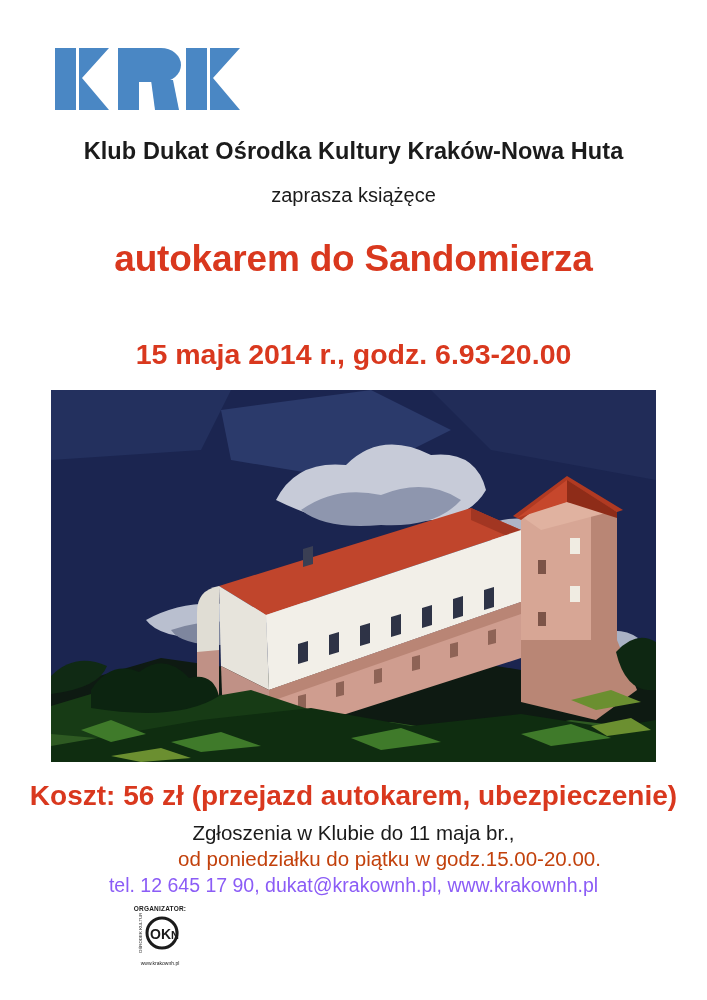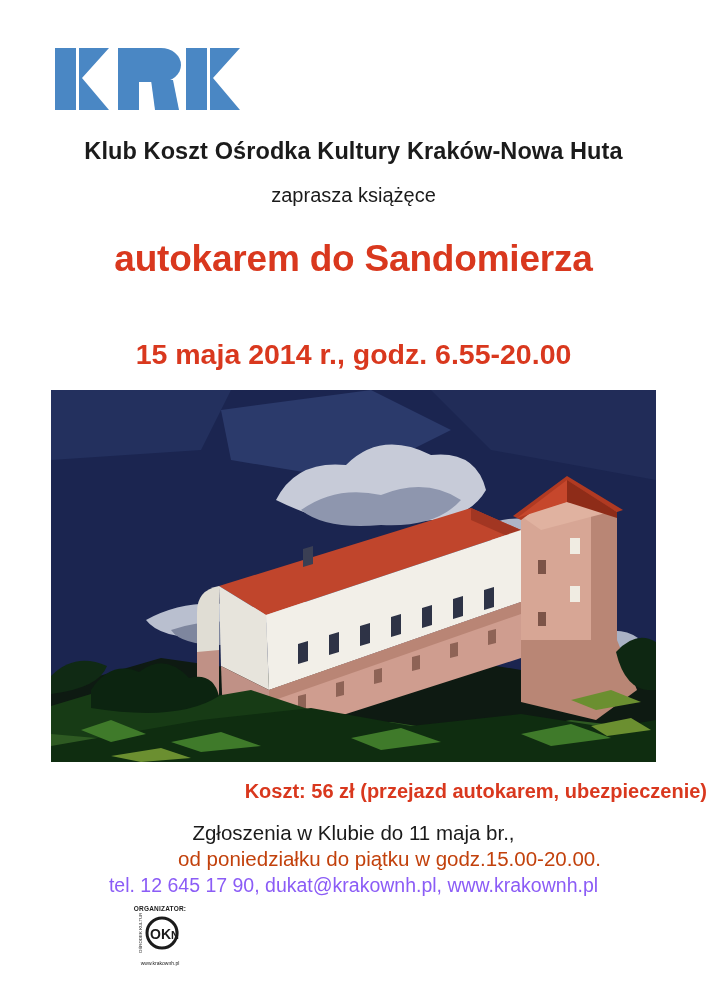--- a/index.html
+++ b/index.html
@@ -101,22 +101,22 @@
     background: #1d2452;
   }
   .picture svg { display: block; }
 
   
   .cost-line {
     position: absolute;
     top: 780px;
     left: 0;
     width: 707px;
-    text-align: right;
-    font-size: 20px;
+    text-align: center;
+    font-size: 28px;
     font-weight: bold;
     color: #d9381e;
   }
   .info-1 {
     position: absolute;
     top: 821px;
     left: 0;
     width: 707px;
     text-align: center;
     font-size: 20.5px;
@@ -194,24 +194,24 @@
 
       <rect x="63" y="0" width="21" height="62" fill="#4a87c4"></rect>
       <path d="M84 0 h22 a20 17 0 0 1 0 34 h-22 z" fill="#4a87c4"></path>
       <polygon points="96,32 118,32 124,62 100,62" fill="#4a87c4"></polygon>
 
       <rect x="131" y="0" width="21" height="62" fill="#4a87c4"></rect>
       <polygon points="155,0 185,0 158,30 185,62 155,62 155,40 155,22" fill="#4a87c4"></polygon>
     </svg>
   </div>
 
-  <div class="org-line">Klub Koszt Ośrodka Kultury Kraków-Nowa Huta</div>
+  <div class="org-line">Klub Dukat Ośrodka Kultury Kraków-Nowa Huta</div>
   <div class="invite-line">zaprasza książęce</div>
   <div class="title-main">autokarem do Sandomierza</div>
-  <div class="date-line">15 maja 2014 r., godz. 6.55-20.00</div>
+  <div class="date-line">15 maja 2014 r., godz. 6.93-20.00</div>
 
   <div class="picture">
     <svg width="605" height="372" viewBox="0 0 605 372">
 
       <rect x="0" y="0" width="605" height="372" fill="#1b2550"></rect>
 
       <polygon points="0,0 180,0 150,60 0,70" fill="#23305e"></polygon>
       <polygon points="380,0 605,0 605,90 440,60" fill="#212c58"></polygon>
       <polygon points="170,20 320,0 400,40 300,90 180,70" fill="#2b3a6b"></polygon>
 

